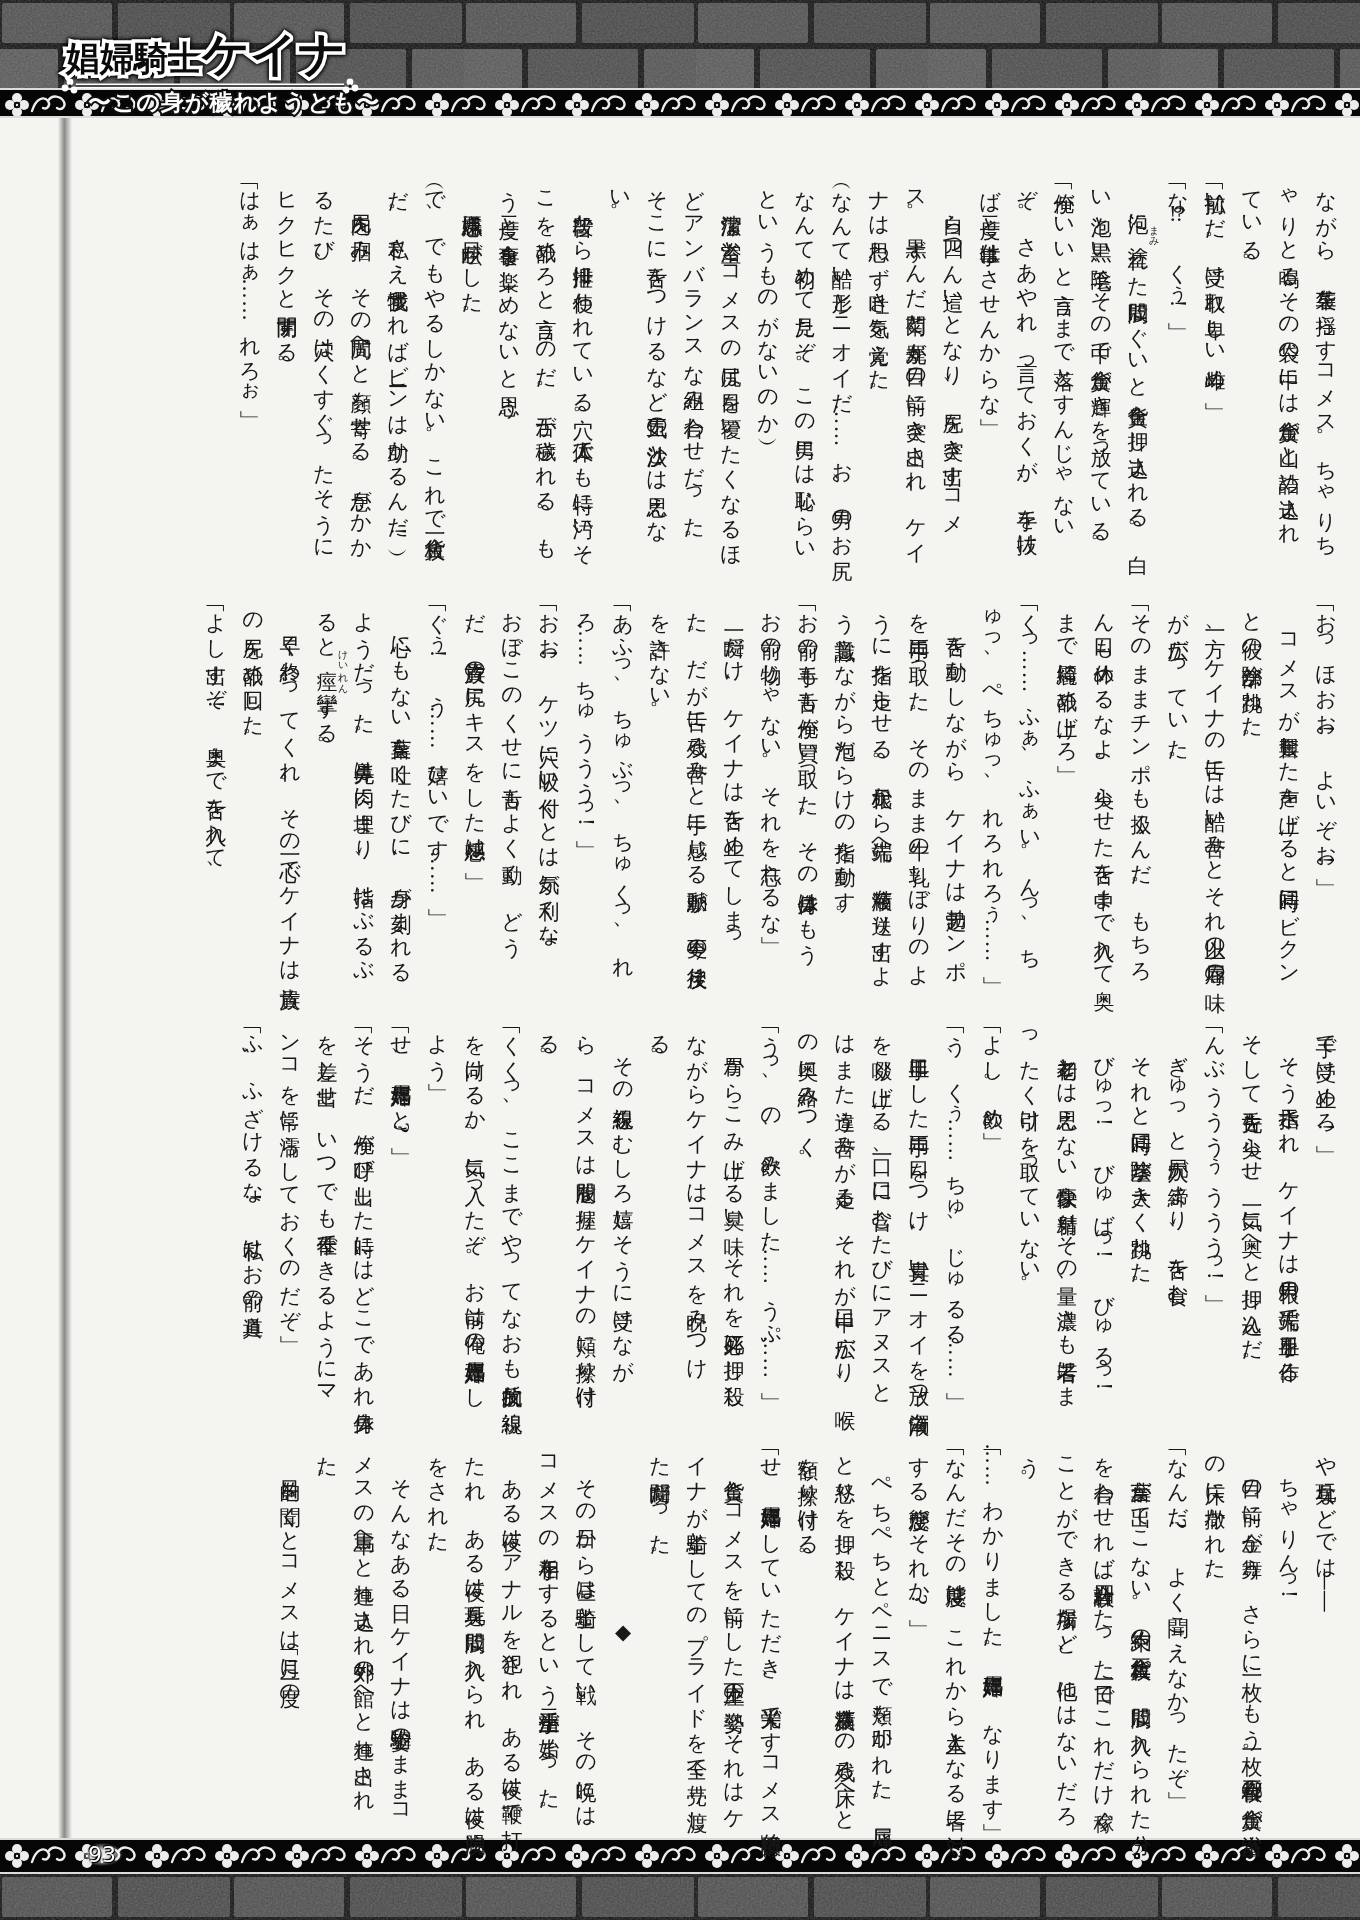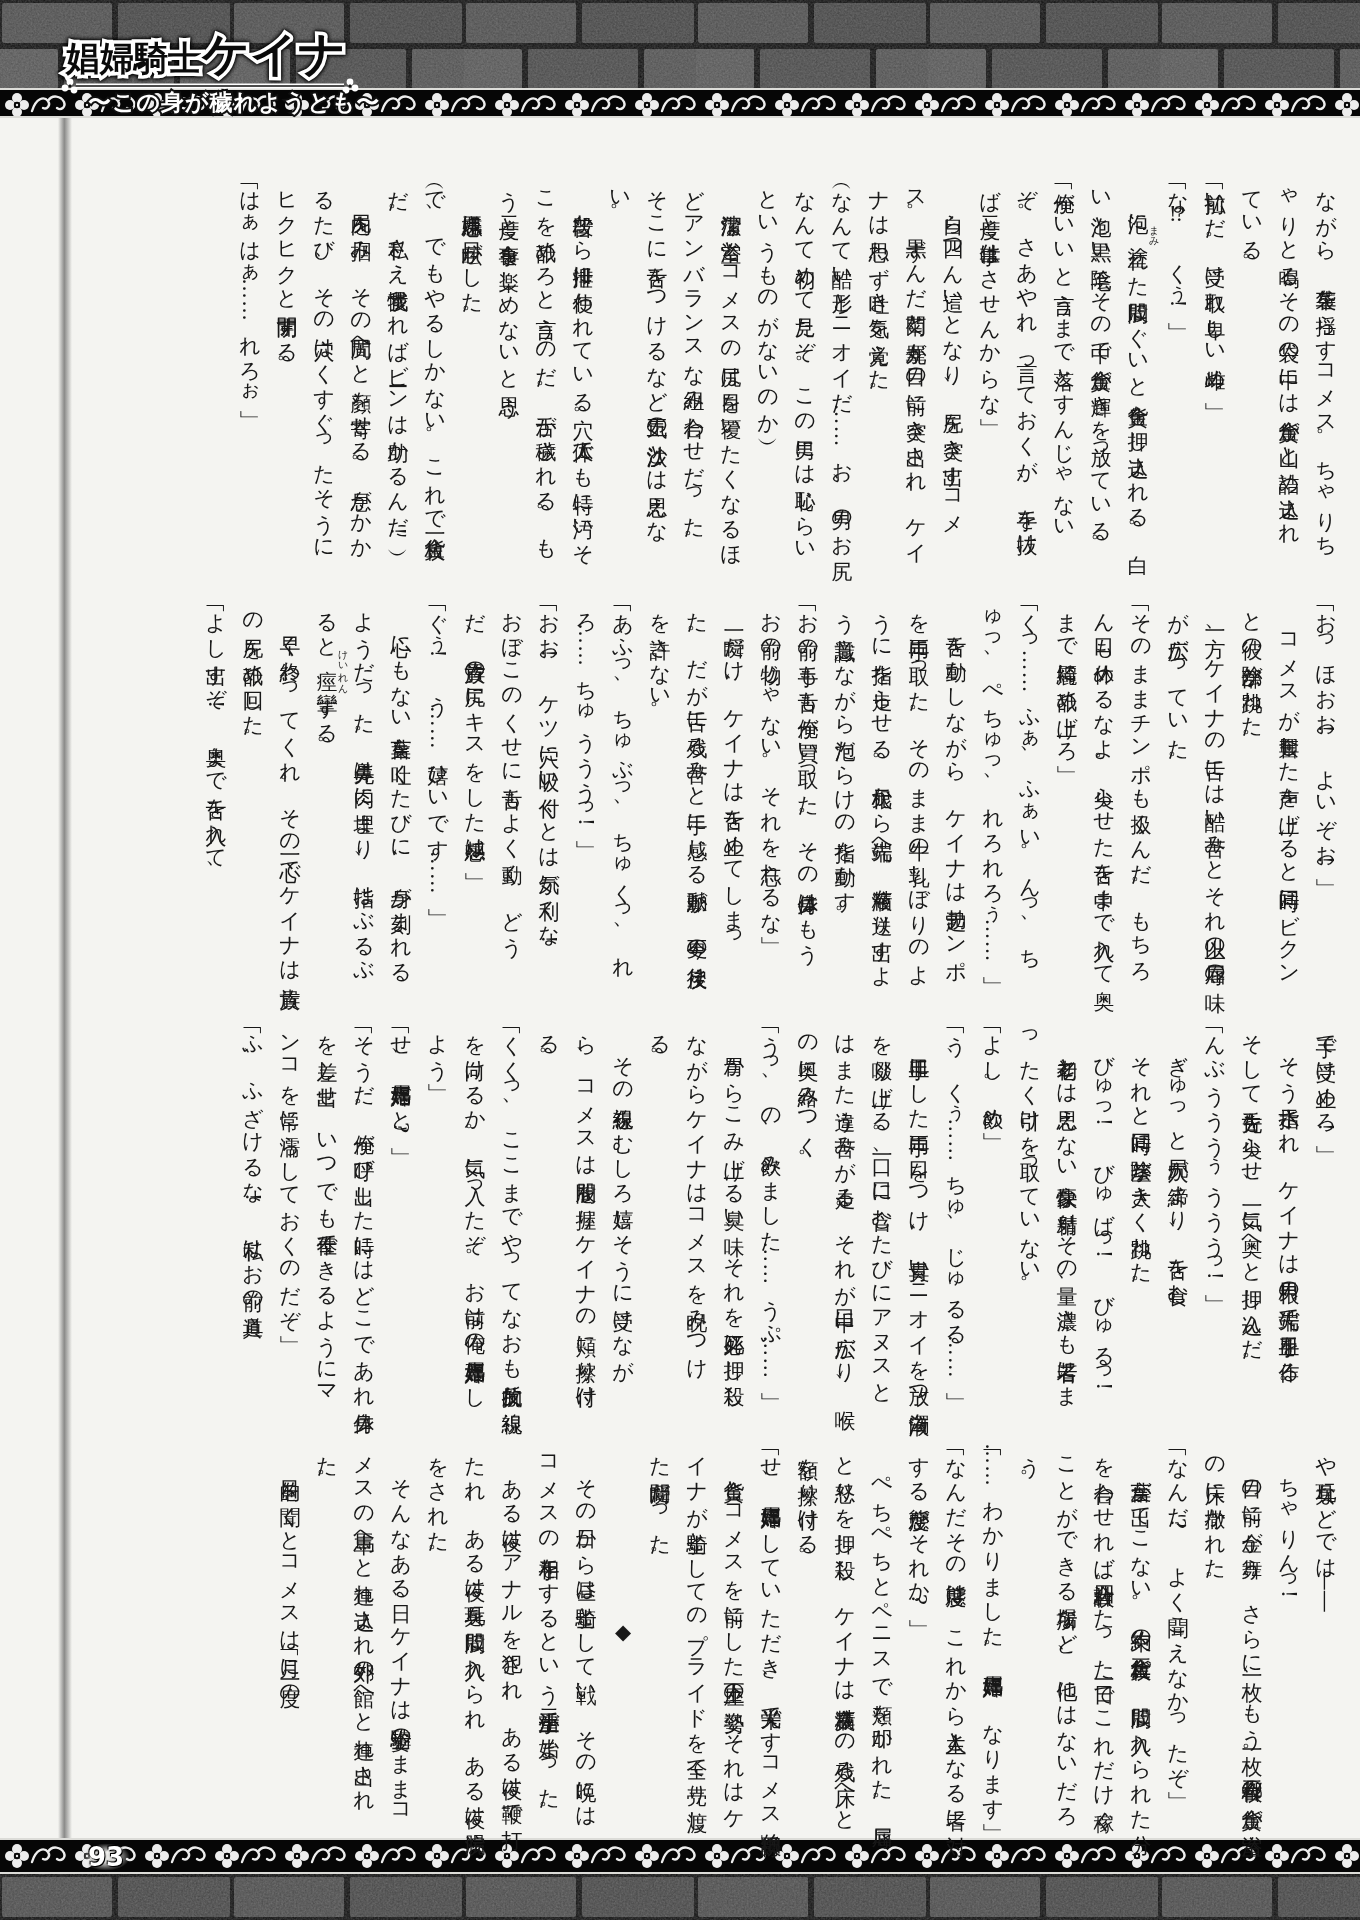--- a/index.html
+++ b/index.html
@@ -29,21 +29,21 @@
   
   .title-svg{position:absolute;left:52px;top:6px;z-index:5;}
   .logo-text{font-family:"DejaVu Serif","Liberation Serif",serif;font-weight:bold;
              fill:#0a0a0a;stroke:#ffffff;stroke-width:7px;paint-order:stroke;
              filter:drop-shadow(0 0 2px #000) drop-shadow(0 0 1px #000);}
   .logo-main{font-size:34px;} .logo-name{font-size:47px;}
   .subtitle-text{font-family:"DejaVu Serif","Liberation Serif",serif;font-weight:bold;font-size:23px;
              fill:#ffffff;stroke:#101010;stroke-width:4px;paint-order:stroke;letter-spacing:1px;}
   
   .page-number{position:absolute;left:76px;top:1840px;z-index:6;
-    font-family:"DejaVu Sans","Liberation Sans",sans-serif;font-weight:bold;font-size:26px;color:#ffffff;
+    font-family:"DejaVu Sans","Liberation Sans",sans-serif;font-weight:normal;font-size:22px;color:#ffffff;
     padding:2px 12px;text-shadow:0 0 3px #000,1px 1px 0 #000,-1px -1px 0 #000;
     background:radial-gradient(closest-side,rgba(245,245,242,.95) 30%,rgba(245,245,242,0) 80%);text-align:right;}
 </style>
 </head>
 <body>
 
 <div class="page">
 
   <svg class="strip brick-top" width="1360" height="88">
     <defs>

